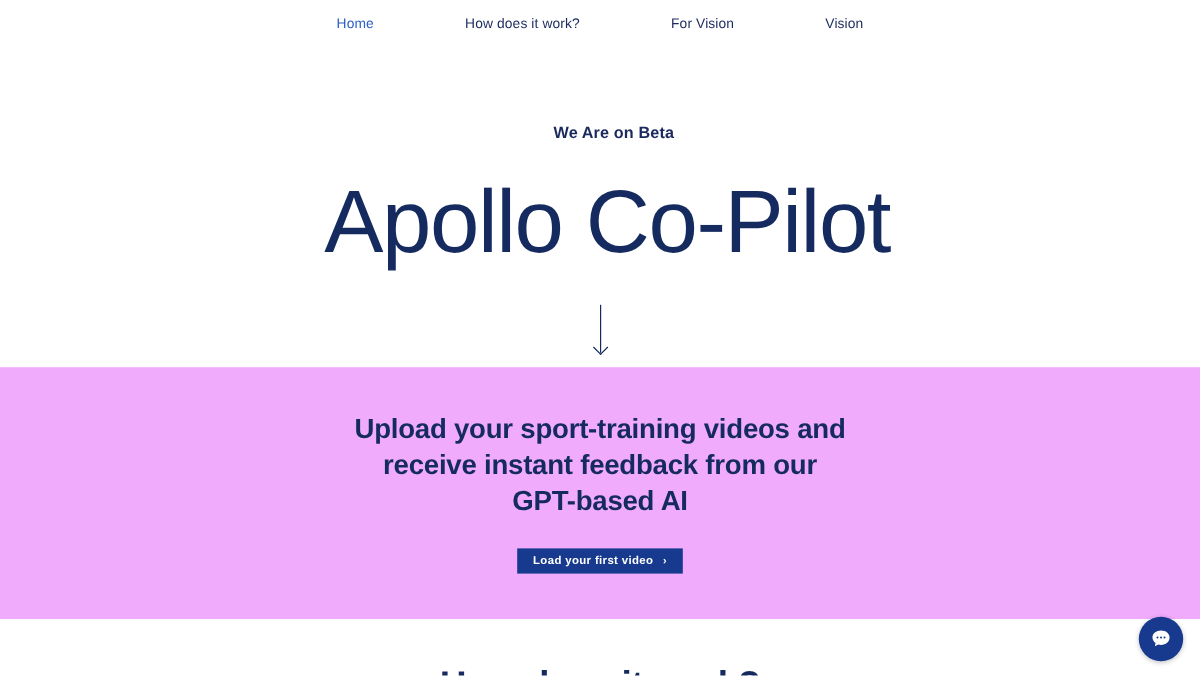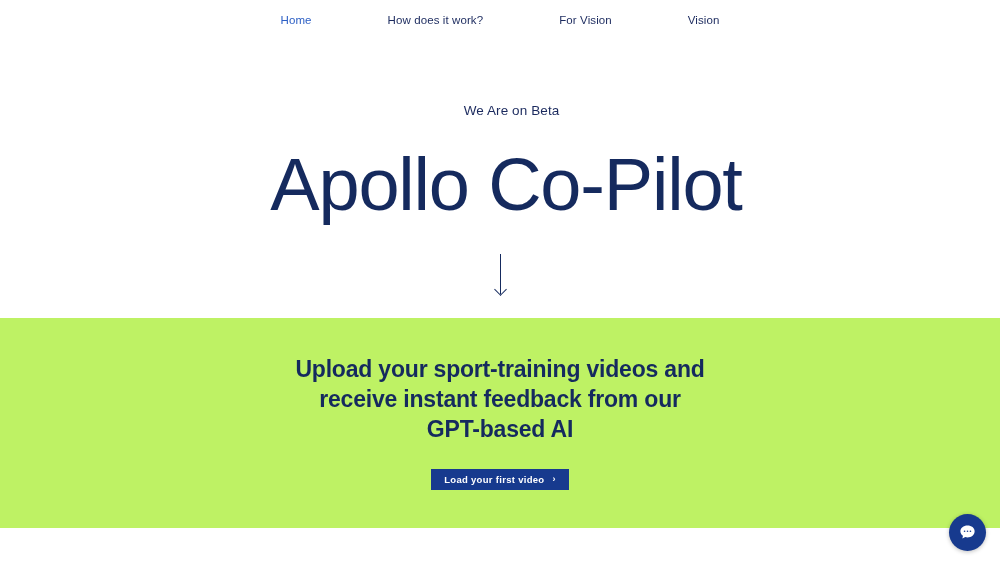--- a/index.html
+++ b/index.html
@@ -38,21 +38,21 @@
   .nav-item.active { color: #2b5ec4; }
 
   
   .hero {
     background: #ffffff;
     padding-top: 62px;
     text-align: center;
   }
   .beta {
     font-size: 13.5px;
-    font-weight: normal;
+    font-weight: bold;
     color: #1b2a5e;
     letter-spacing: 0.1px;
     padding-left: 23px;
   }
   .hero-title {
     margin-top: 28px;
     font-size: 74px;
     font-weight: normal;
     color: #152a5e;
     letter-spacing: -1.2px;
@@ -80,22 +80,22 @@
     width: 8px;
     height: 8px;
     border-left: 1px solid #152a5e;
     border-bottom: 1px solid #152a5e;
     transform: rotate(-45deg);
     transform-origin: center;
   }
 
   
   .band {
-    margin-top: 18px;
-    background: #bef264;
+    margin-top: 6px;
+    background: #f0abfc;
     padding: 36px 0 38px;
     text-align: center;
   }
   .band-head {
     font-size: 23px;
     font-weight: bold;
     color: #152a5e;
     line-height: 1.32;
     letter-spacing: -0.2px;
     max-width: 420px;

